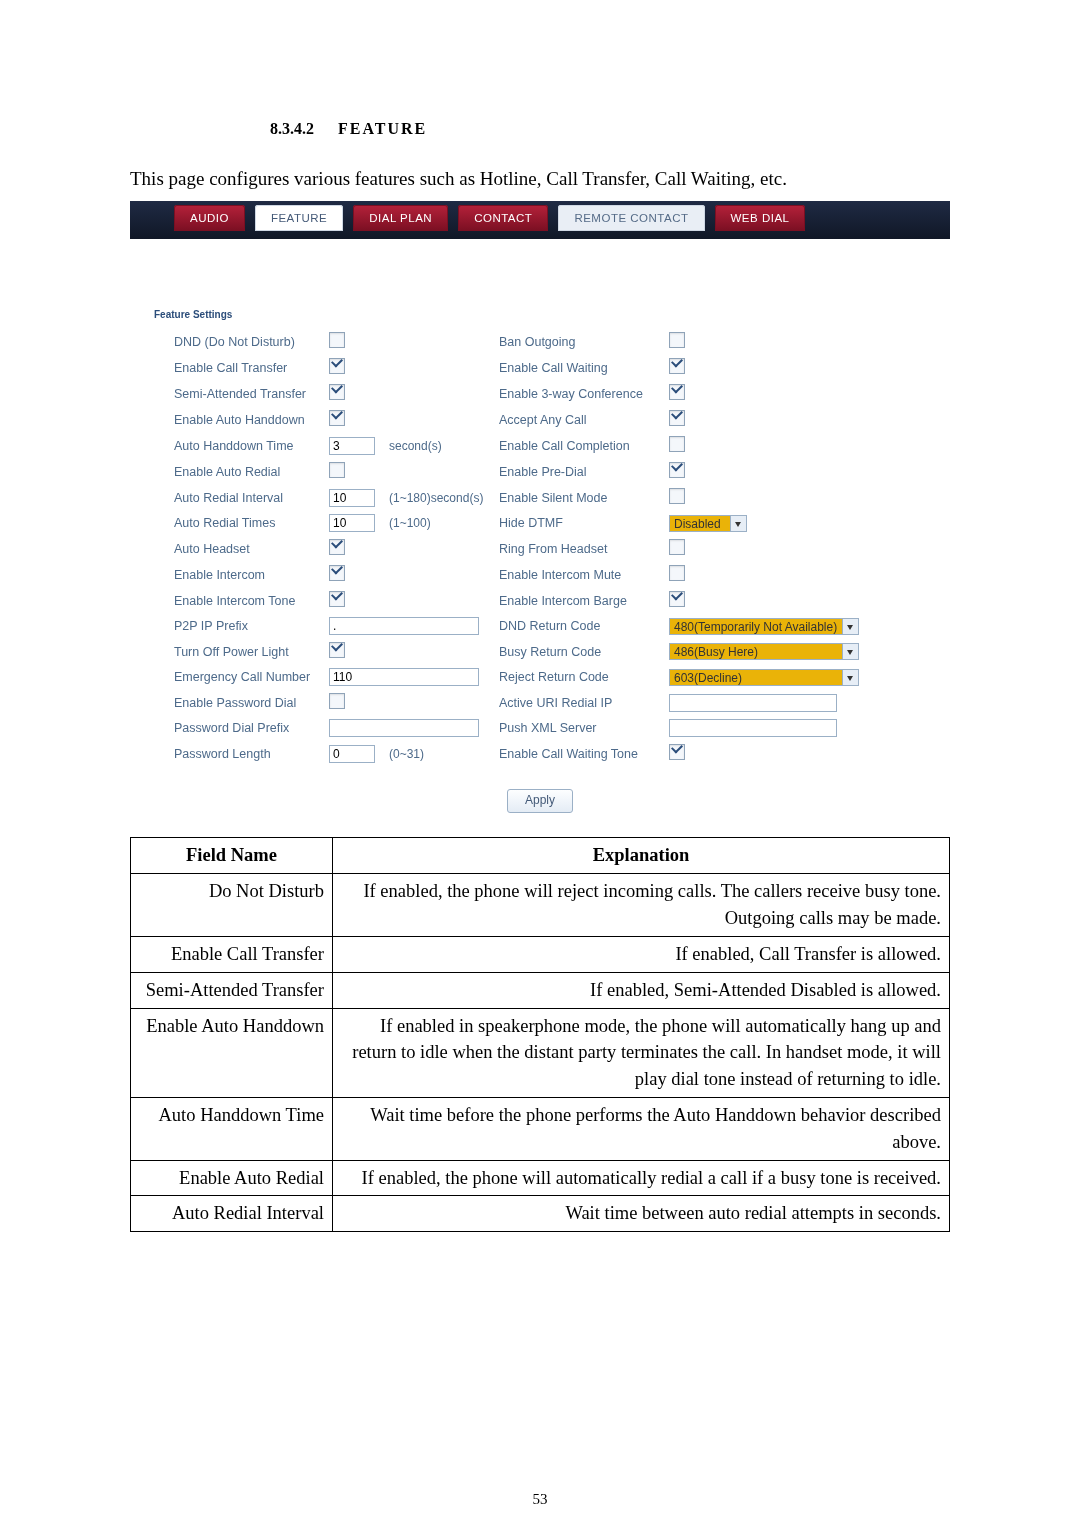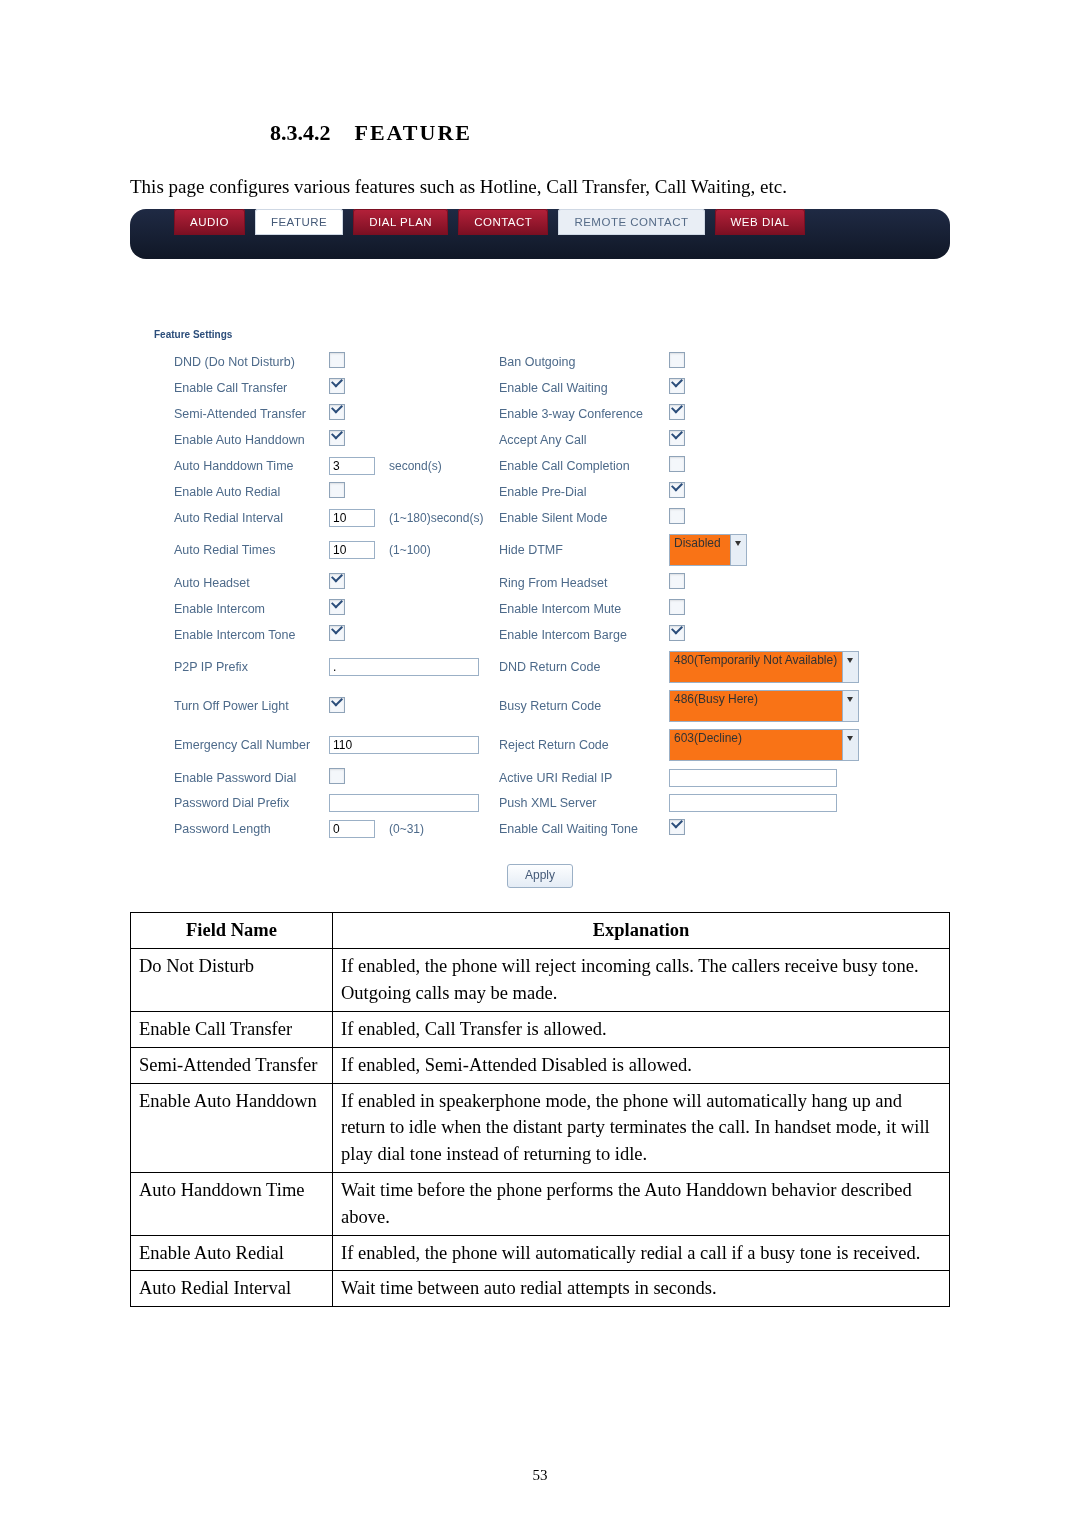--- a/index.html
+++ b/index.html
@@ -13,21 +13,21 @@
   .page {
     width: 1080px;
     min-height: 1527px;
     margin: 0 auto;
     padding: 120px 130px 40px 130px;
     box-sizing: border-box;
     position: relative;
   }
   .heading {
     font-weight: bold;
-    font-size: 22px;
+    font-size: 16px;
     text-align: left;
     margin-left: 140px;
     margin-bottom: 26px;
     letter-spacing: 2px;
   }
   .heading .num { letter-spacing: 0; margin-right: 24px; }
   .intro {
     font-size: 19px;
     line-height: 1.55;
     margin-bottom: 8px;
@@ -39,23 +39,22 @@
     border: 0;
     width: 100%;
     font-family: Tahoma, Arial, sans-serif;
     color: #415a77;
     font-size: 13px;
   }
   .shot .bar {
     background: linear-gradient(#1f2a44, #101726);
     height: 34px;
     display: flex;
-    align-items: flex-start;
-    padding: 0 0 16px 44px;
-    border-radius: 16px;
+    align-items: center;
+    padding: 0 0 4px 44px;
   }
   .tab {
     height: 26px;
     line-height: 26px;
     font-size: 11.5px;
     letter-spacing: 0.5px;
     padding: 0 16px;
     margin-right: 10px;
     color: #fff;
     background: linear-gradient(#b5213a, #7a0f22);
@@ -94,21 +93,21 @@
   .grid .lbl { white-space: nowrap; }
   .cb { display:inline-block; width:14px; height:14px; border:1px solid #8fa3b8; background:#f4f7fb; position:relative; box-shadow:inset 0 1px 2px rgba(0,0,0,.1);}
   .cb.checked::after {
     content:""; position:absolute; left:2px; top:-1px; width:8px; height:5px;
     border-left:2px solid #2b4d7a; border-bottom:2px solid #2b4d7a; transform:rotate(-45deg);
   }
   .txt { border:1px solid #9bb0c6; background:#fff; height:18px; font-size:12px; padding:0 3px; width:46px; box-sizing:border-box;}
   .txt.mid { width:150px; }
   .txt.wide { width:168px; }
   .sel {
-    border:1px solid #9bb0c6; background:#f97316; height:32px; font-size:12px;
+    border:1px solid #9bb0c6; background:#eab308; height:17px; font-size:12px;
     padding:0 16px 0 4px; box-sizing:border-box; position:relative; display:inline-block;
     line-height:17px; color:#333;
   }
   .sel .arrow { position:absolute; right:0; top:0; width:15px; height:100%; border-left:1px solid #9bb0c6; background:#e7eef6;}
   .sel .arrow::after{ content:""; position:absolute; left:4px; top:6px; border-left:3px solid transparent;border-right:3px solid transparent;border-top:5px solid #333;}
   .suffix { color:#4d6a8a; font-size:12px; }
   .applybtn {
     margin: 26px auto 6px auto;
     display:block; width:64px; height:22px;
     border:1px solid #9bb0c6; border-radius:3px;
@@ -121,28 +120,28 @@
     width:100%;
     border-collapse: collapse;
     margin-top: 8px;
     font-family: "Times New Roman", Times, serif;
     font-size: 18.5px;
   }
   table.expl th, table.expl td {
     border:1px solid #000;
     padding:4px 8px 4px 8px;
     vertical-align: top;
-    text-align: left;
+    text-align: right;
     line-height:1.45;
   }
   table.expl th { font-weight:bold; text-align:center; }
   table.expl td.fn { width: 185px; }
 
   .pagenum {
-    position:absolute; bottom:43px; left:0; right:0; text-align:center;
+    position:absolute; bottom:19px; left:0; right:0; text-align:center;
     font-size:15px;
   }
 </style>
 </head>
 <body>
 
 <div class="page">
   <div class="heading">
     <span class="num">8.3.4.2</span><span>FEATURE</span>
   </div>

